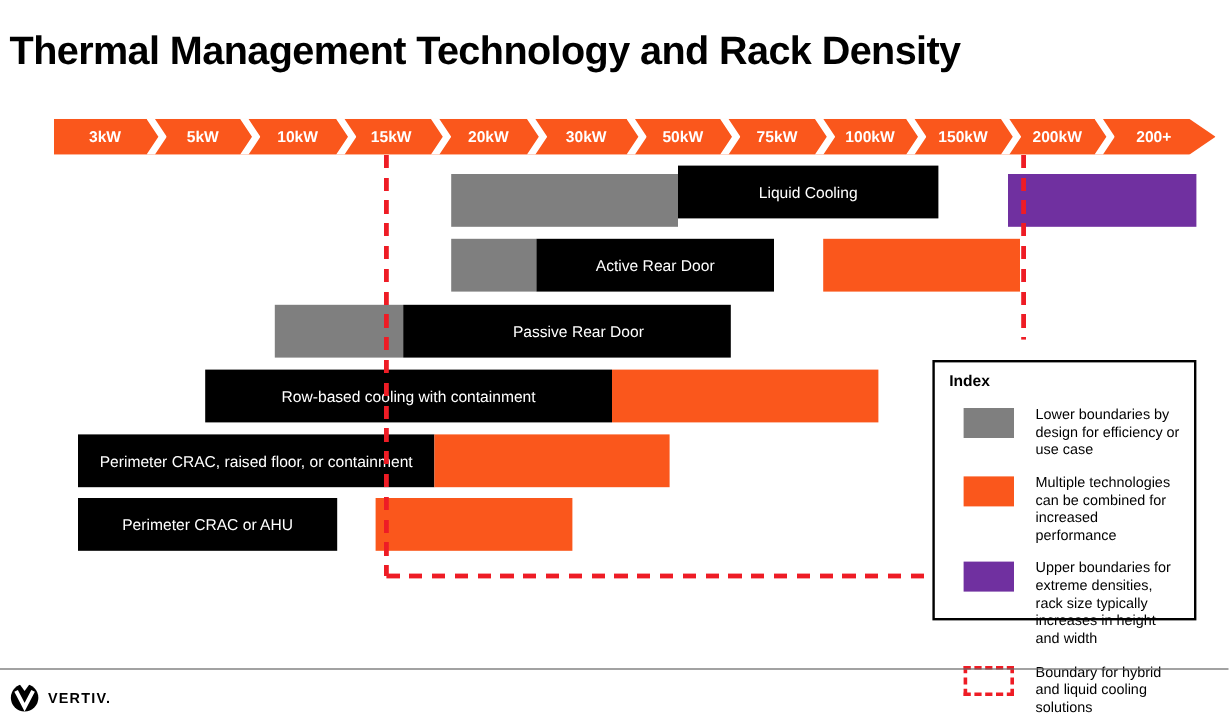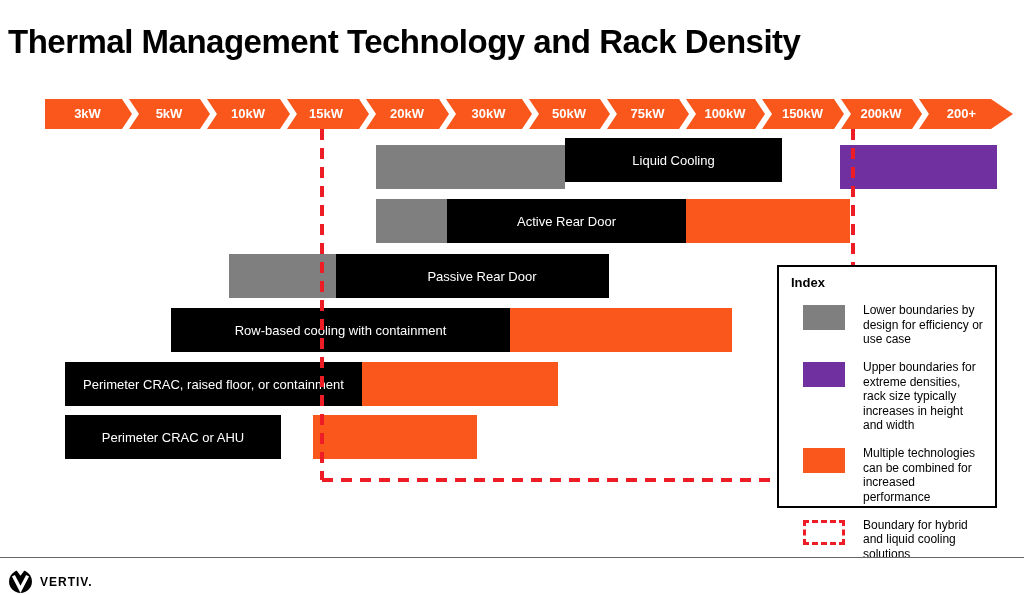--- a/index.html
+++ b/index.html
@@ -29,21 +29,21 @@
     position:absolute;height:44px;display:flex;align-items:center;justify-content:center;
     color:#fff;font-size:13px;white-space:nowrap;
   }
   
   .vline{position:absolute;width:4px;
     background-image:repeating-linear-gradient(180deg,#EE1C25 0 11px,transparent 11px 19px);}
   .hline{position:absolute;height:4px;
     background-image:repeating-linear-gradient(90deg,#EE1C25 0 11px,transparent 11px 19px);}
   
   .legend{
-    position:absolute;left:777px;top:265px;width:220px;height:243px;background:#fff;
+    position:absolute;left:777px;top:300px;width:220px;height:217px;background:#fff;
     border:2px solid #000;box-sizing:border-box;padding:8px 10px 8px 12px;
   }
   .legend-title{font-size:13px;font-weight:700;}
   .legend-item{display:flex;margin-top:13px;}
   .legend-swatch{flex:0 0 auto;width:42px;height:25px;margin:2px 18px 0 12px;}
   .legend-swatch.sw-dashed{width:36px;height:19px;background:#fff;border:3px dashed #EE1C25;}
   .legend-text{font-size:12px;line-height:1.22;}
   
   .footer-rule{position:absolute;left:0;top:557px;width:1024px;height:1px;background:#666;}
   .logo{position:absolute;left:8px;top:569px;display:flex;align-items:center;}
@@ -84,21 +84,21 @@
       <span class="axis-label" style="left: 961.5px;">200+</span>
     </div>
 
   <div id="bars">
       <div class="bar-seg" style="left: 376px; top: 145px; width: 189px; background: rgb(127, 127, 127);"></div>
       <div class="bar-seg" style="left: 565px; top: 138px; width: 217px; background: rgb(0, 0, 0);">
         <span>Liquid Cooling</span>
       </div>
       <div class="bar-seg" style="left: 840px; top: 145px; width: 157px; background: rgb(112, 48, 160);"></div>
       <div class="bar-seg" style="left: 376px; top: 199px; width: 71px; background: rgb(127, 127, 127);"></div>
-      <div class="bar-seg" style="left: 447px; top: 199px; width: 239px; background: rgb(0, 0, 0);">
+      <div class="bar-seg" style="left: 447px; top: 199px; width: 198px; background: rgb(0, 0, 0);">
         <span>Active Rear Door</span>
       </div>
       <div class="bar-seg" style="left: 686px; top: 199px; width: 164px; background: rgb(250, 87, 28);"></div>
       <div class="bar-seg" style="left: 229px; top: 254px; width: 107px; background: rgb(127, 127, 127);"></div>
       <div class="bar-seg" style="left: 336px; top: 254px; width: 254px; background: rgb(0, 0, 0); padding-left: 19px;">
         <span>Passive Rear Door</span>
       </div>
       <div class="bar-seg" style="left: 171px; top: 308px; width: 339px; background: rgb(0, 0, 0);">
         <span>Row-based cooling with containment</span>
       </div>
@@ -120,26 +120,26 @@
     </div>
 
   <div class="legend">
     <div class="legend-title">Index</div>
     <div id="legend-items">
         <div class="legend-item">
           <div class="legend-swatch" style="background: rgb(127, 127, 127);"></div>
           <div class="legend-text">Lower boundaries by design for efficiency or use case</div>
         </div>
         <div class="legend-item">
+          <div class="legend-swatch" style="background: rgb(250, 87, 28);"></div>
+          <div class="legend-text">Multiple technologies can be combined for increased performance</div>
+        </div>
+        <div class="legend-item">
           <div class="legend-swatch" style="background: rgb(112, 48, 160);"></div>
           <div class="legend-text">Upper boundaries for extreme densities, rack size typically increases in height and width</div>
-        </div>
-        <div class="legend-item">
-          <div class="legend-swatch" style="background: rgb(250, 87, 28);"></div>
-          <div class="legend-text">Multiple technologies can be combined for increased performance</div>
         </div>
         <div class="legend-item">
           <div class="legend-swatch sw-dashed"></div>
           <div class="legend-text">Boundary for hybrid and liquid cooling solutions</div>
         </div>
       </div>
   </div>
 
   <div class="footer-rule"></div>
   <div class="logo">

